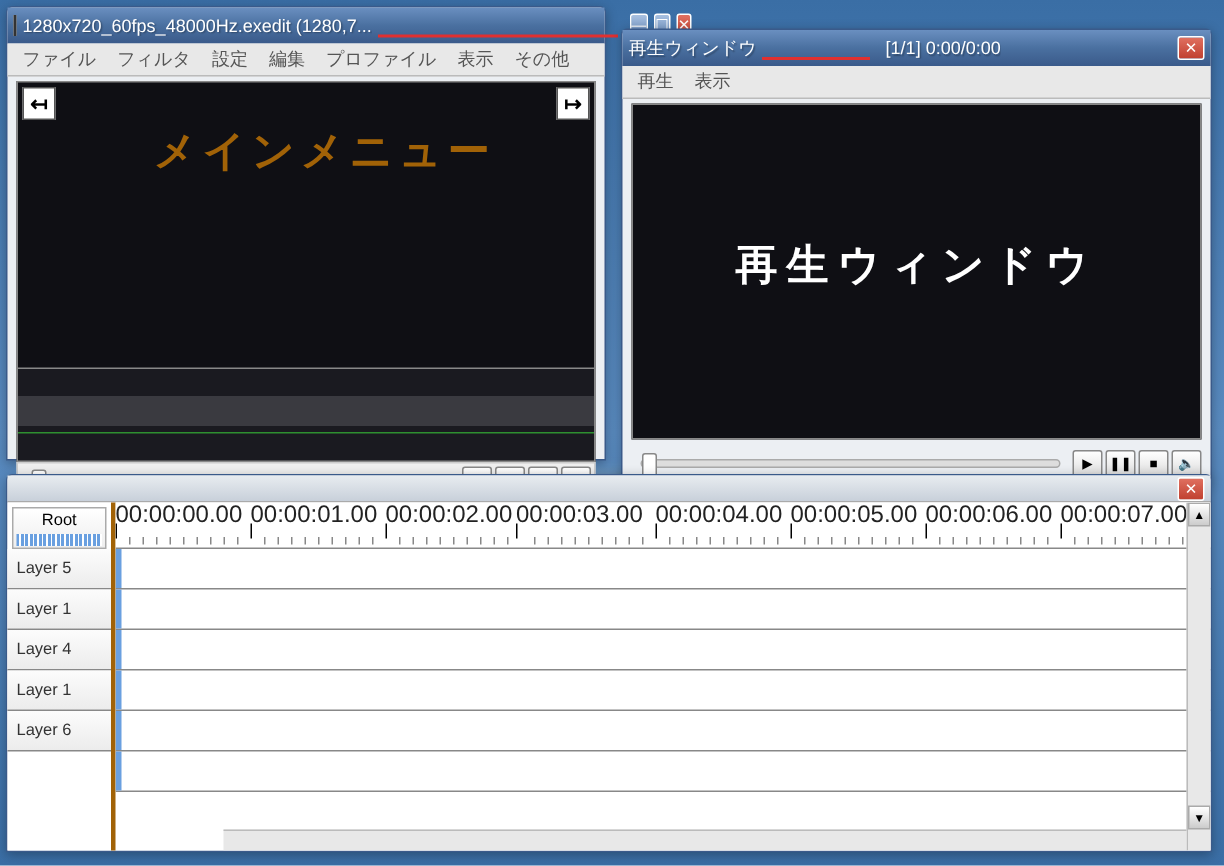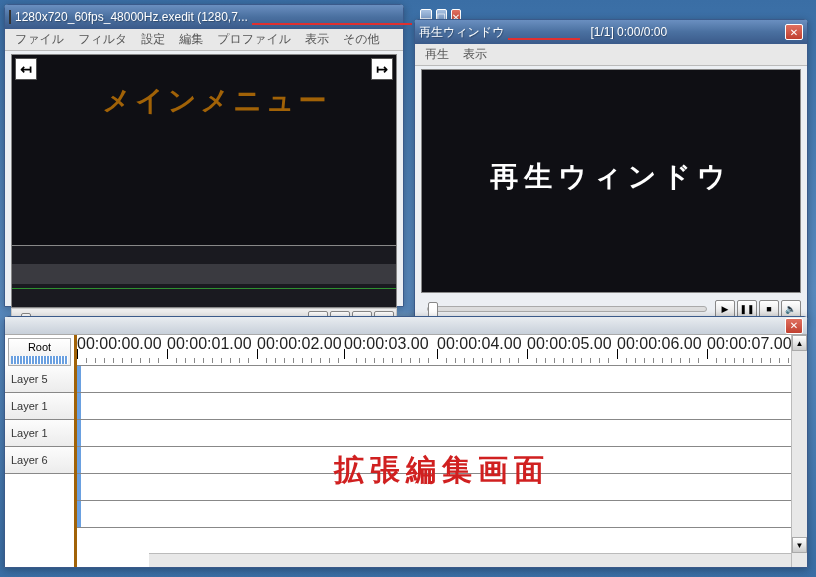--- a/index.html
+++ b/index.html
@@ -252,20 +252,21 @@
       </div>
   </div>
   <div class="tl-body">
     <div class="tl-left">
       <div class="root-cell">
         <span>Root</span>
         <div class="bars"></div>
       </div>
       <div class="layer-cell">Layer  5</div>
       <div class="layer-cell">Layer  1</div>
+      <div class="layer-cell">Layer  4</div>
       <div class="layer-cell">Layer  1</div>
       <div class="layer-cell">Layer  6</div>
     </div>
     <div class="tl-right">
       <div class="time-ruler" id="time-ruler">
           <div class="time-tick" style="left: 0px;">00:00:00.00</div>
           <div class="minor" style="left: 9px;"></div>
           <div class="minor" style="left: 18px;"></div>
           <div class="minor" style="left: 27px;"></div>
           <div class="minor" style="left: 36px;"></div>
@@ -356,21 +357,20 @@
         </div>
       <div class="track-row">
           <div class="vbar"></div>
         </div>
       <div class="track-row">
           <div class="vbar"></div>
         </div>
       <div class="track-row">
           <div class="vbar"></div>
         </div>
-      <div class="tl-overlay">拡張編集画面</div>
       <div class="tl-scroll-v">
         <div class="arrow">
             <span>▲</span>
           </div>
         <div class="arrow bot">
             <span>▼</span>
           </div>
       </div>
       <div class="tl-scroll-h"></div>
     </div>

